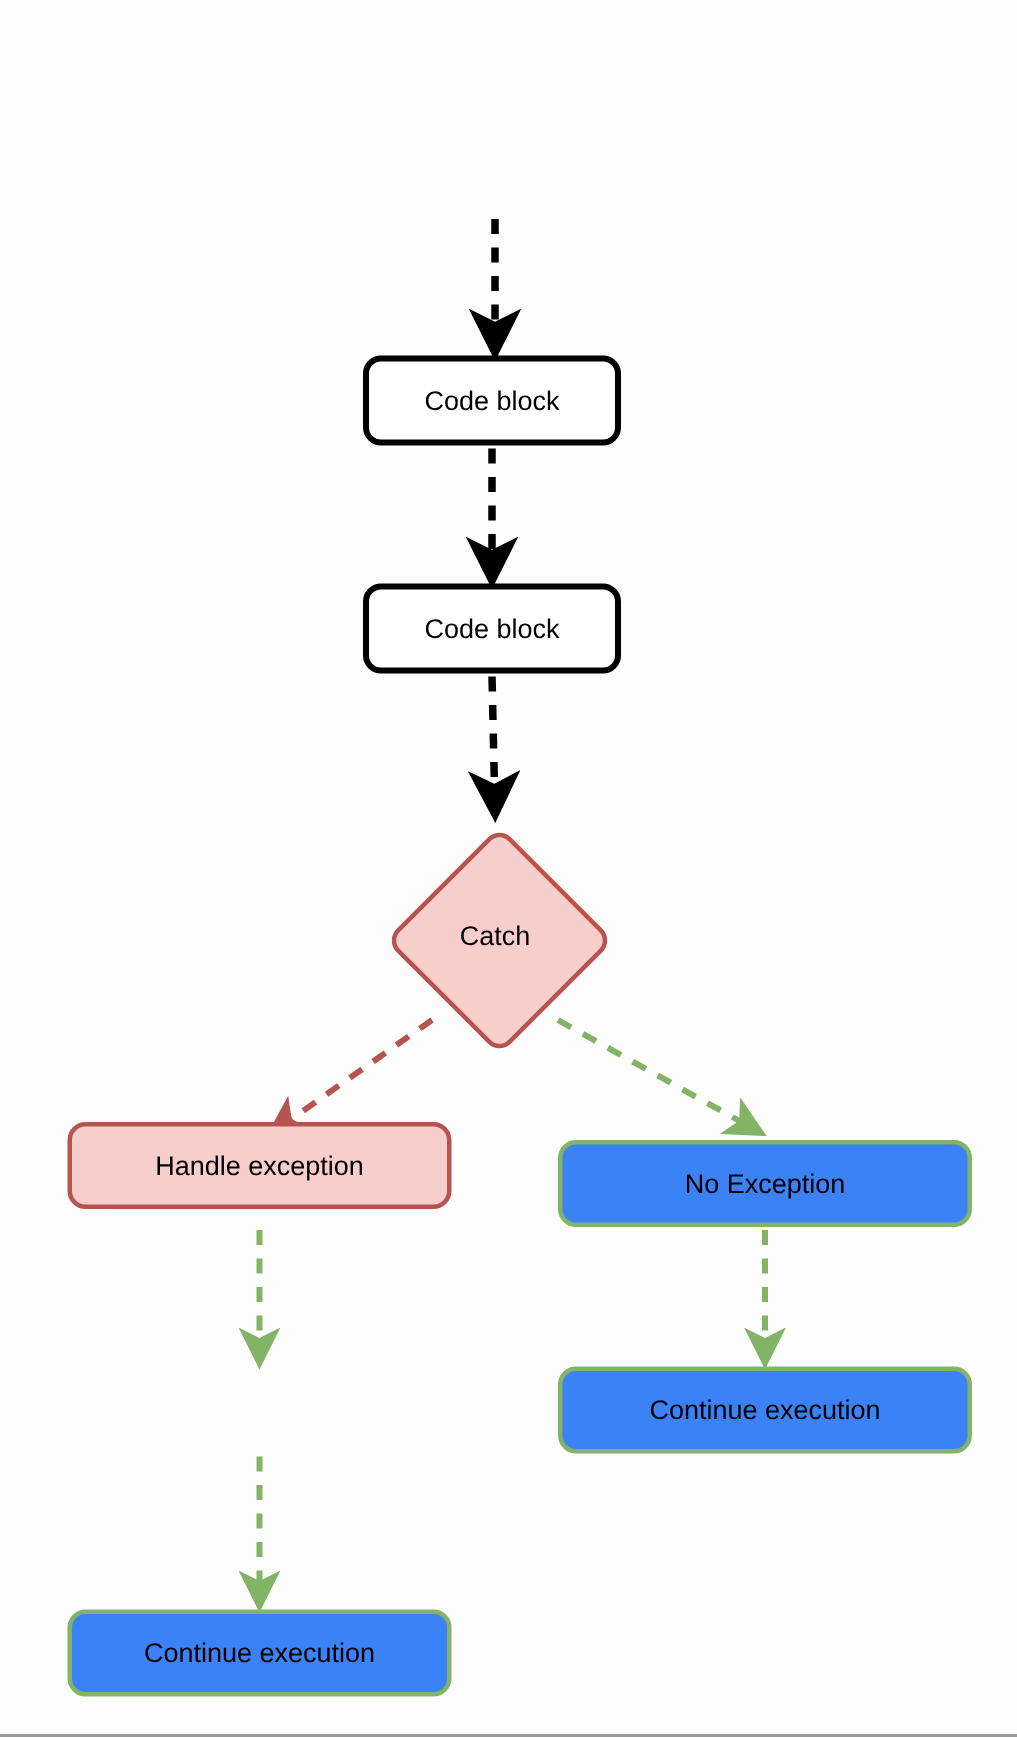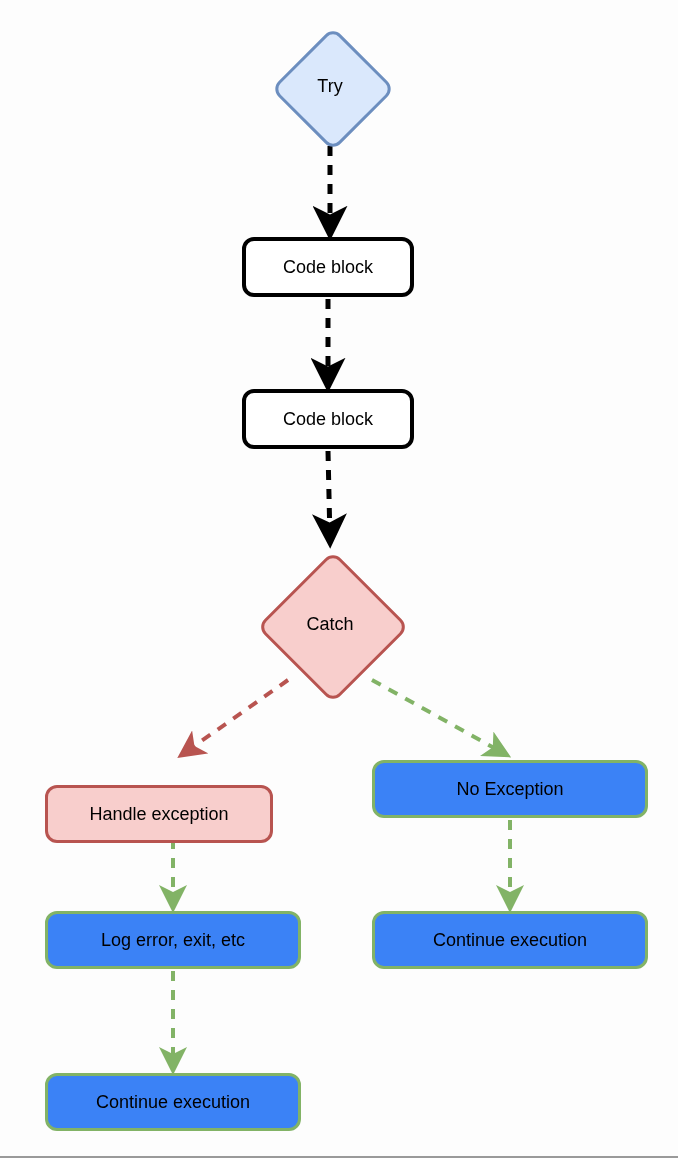--- a/index.html
+++ b/index.html
@@ -137,49 +137,42 @@
 
     <g>
       <path d="M 510 820 L 510 906" stroke="#82b366" stroke-width="4" stroke-dasharray="10 9" fill="none" marker-end="url(#ah-green)"></path>
     </g>
 
     <g>
       <path d="M 173 971 L 173 1068" stroke="#82b366" stroke-width="4" stroke-dasharray="10 9" fill="none" marker-end="url(#ah-green)"></path>
     </g>
   </svg>
 
-  <div class="node diamond blue" style="left:272px; top:28px; width:116px; height:116px;">
-    <span class="dshape" style="width:82px;height:82px;margin-left:-41px;margin-top:-41px;"></span>
-    <span class="dlabel">Try</span>
-  </div>
 
   <div class="node rect plain" style="left:242px; top:237px; width:172px; height:60px;">
     <span>Code block</span>
   </div>
 
   <div class="node rect plain" style="left:242px; top:389px; width:172px; height:60px;">
     <span>Code block</span>
   </div>
 
   <div class="node diamond red" style="left:258px; top:552px; width:144px; height:144px;">
     <span class="dshape" style="width:102px;height:102px;margin-left:-51px;margin-top:-51px;"></span>
     <span class="dlabel">Catch</span>
   </div>
 
-  <div class="node rect red" style="left:45px; top:785px; width:228px; height:58px;">
+  <div class="node rect red" style="left:45px; top:748px; width:256px; height:58px;">
     <span>Handle exception</span>
   </div>
 
   <div class="node rect green" style="left:372px; top:760px; width:276px; height:58px;">
     <span>No Exception</span>
   </div>
 
-  <div class="node rect green" style="left:45px; top:911px; width:256px; height:58px;">
-    <span>Log error, exit, etc</span>
-  </div>
 
   <div class="node rect green" style="left:372px; top:911px; width:276px; height:58px;">
     <span>Continue execution</span>
   </div>
 
   <div class="node rect green" style="left:45px; top:1073px; width:256px; height:58px;">
     <span>Continue execution</span>
   </div>
 
 </div>

